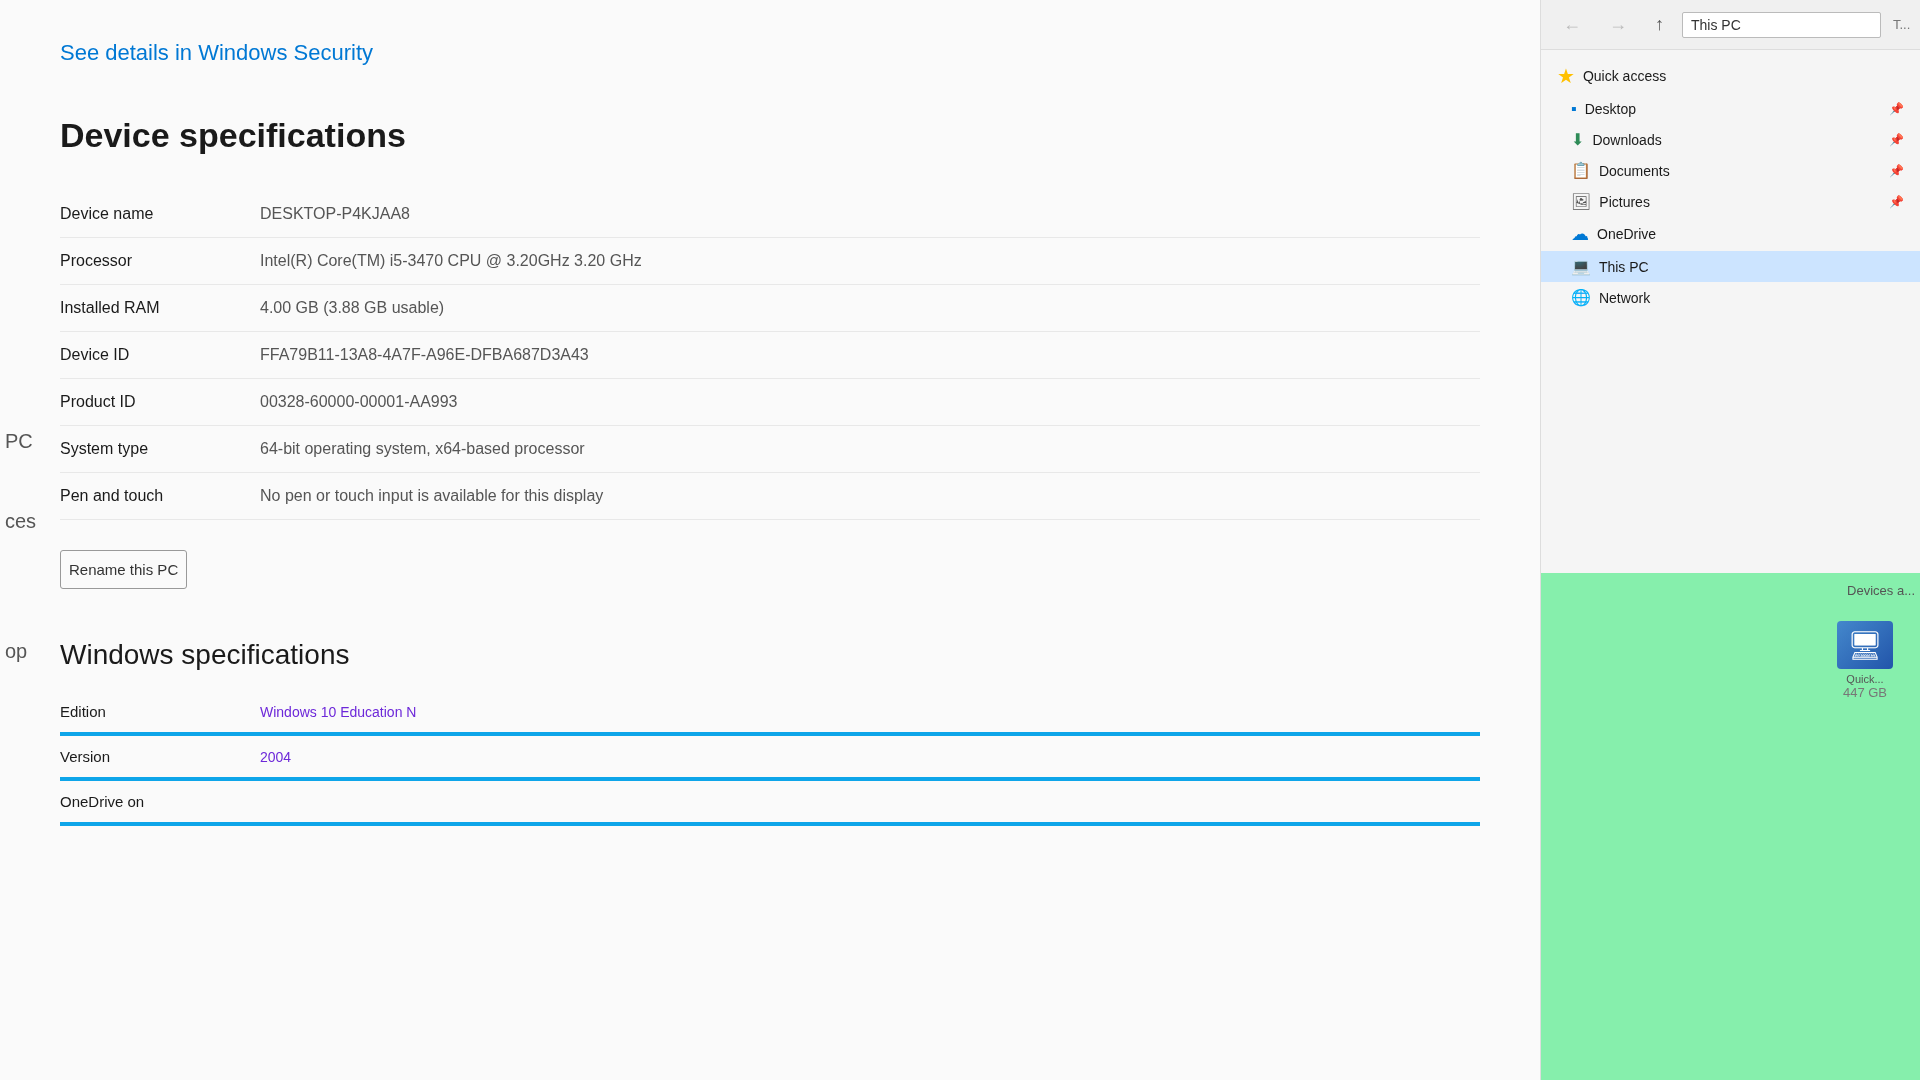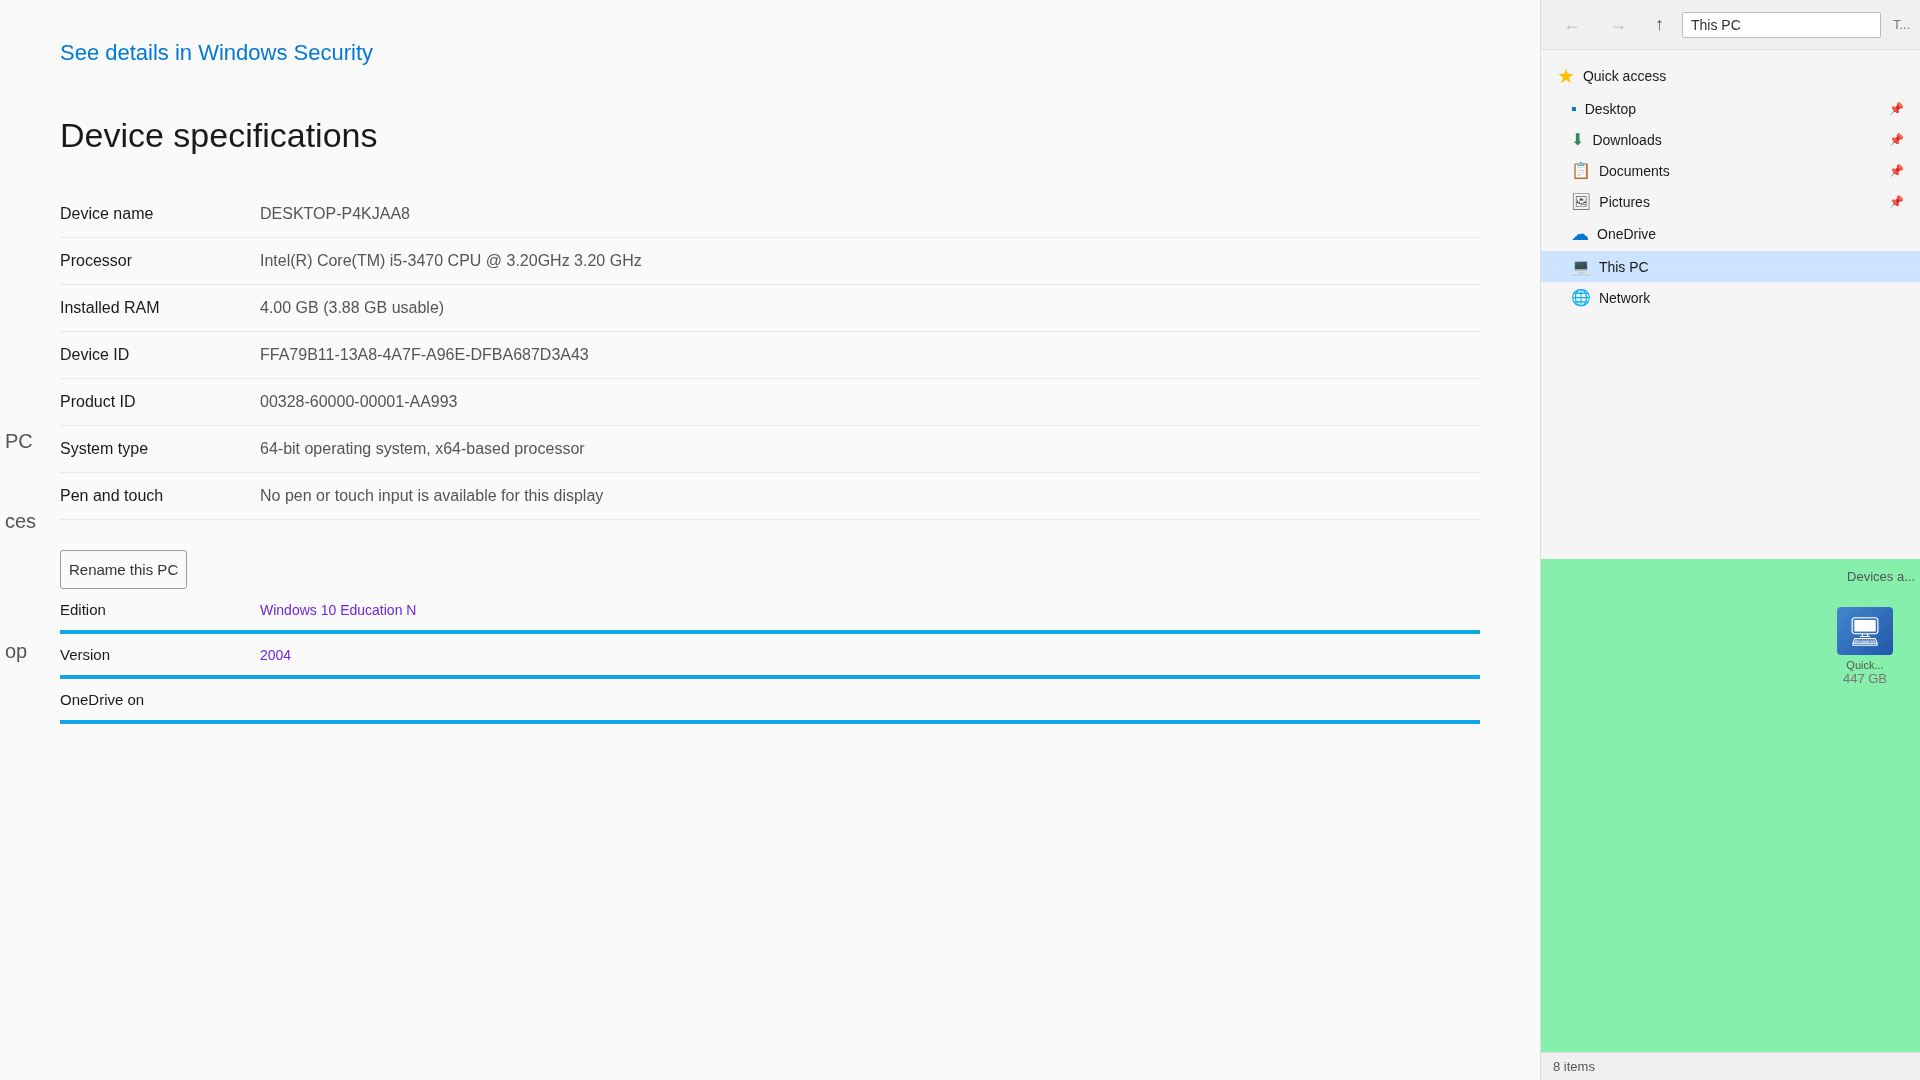--- a/index.html
+++ b/index.html
@@ -25,21 +25,21 @@
       color: #0078d4;
       font-size: 22px;
       font-weight: 400;
       text-decoration: none;
       display: inline-block;
       margin-bottom: 50px;
     }
 
     .section-title {
       font-size: 34px;
-      font-weight: 400;
+      font-weight: 700;
       color: #1a1a1a;
       margin-bottom: 36px;
     }
 
     .spec-table {
       width: 100%;
       border-collapse: collapse;
     }
 
     .spec-table tr {
@@ -279,20 +279,21 @@
   </tr>
         <tr>
     <td class="spec-label">Pen and touch</td>
     <td class="spec-value">No pen or touch input is available for this display</td>
   </tr>
       </tbody>
   </table>
 
   <button class="rename-btn">Rename this PC</button>
 
+  <h2 class="windows-spec-title">Windows specifications</h2>
 
   <table class="win-spec-table">
     <tbody id="win-spec-rows">
         <tr>
     <td class="win-spec-label">Edition</td>
     <td class="win-spec-value">Windows 10 Education N</td>
   </tr>
         <tr>
     <td class="win-spec-label">Version</td>
     <td class="win-spec-value">2004</td>
@@ -368,16 +369,13 @@
       <div style="display:flex; flex-direction:column; align-items:center; margin-top:30px; margin-left:auto; margin-right:5px; cursor:pointer;" class="content-item">
         <div style="width:56px; height:48px; background:linear-gradient(135deg, #4488cc, #2255aa); border-radius:4px; display:flex; align-items:center; justify-content:center; margin-bottom:4px;">
           <span style="font-size:28px; color:white;">🖥</span>
         </div>
         <span style="font-size:11px; color:#555; text-align:center;">Quick...</span>
         <span style="font-size:13px; color:#777;">447 GB</span>
       </div>
     </div>
   </div>
 
-  <div class="status-bar">
-    <span>8 items</span>
-  </div>
 </div>
 
 </body></html>

